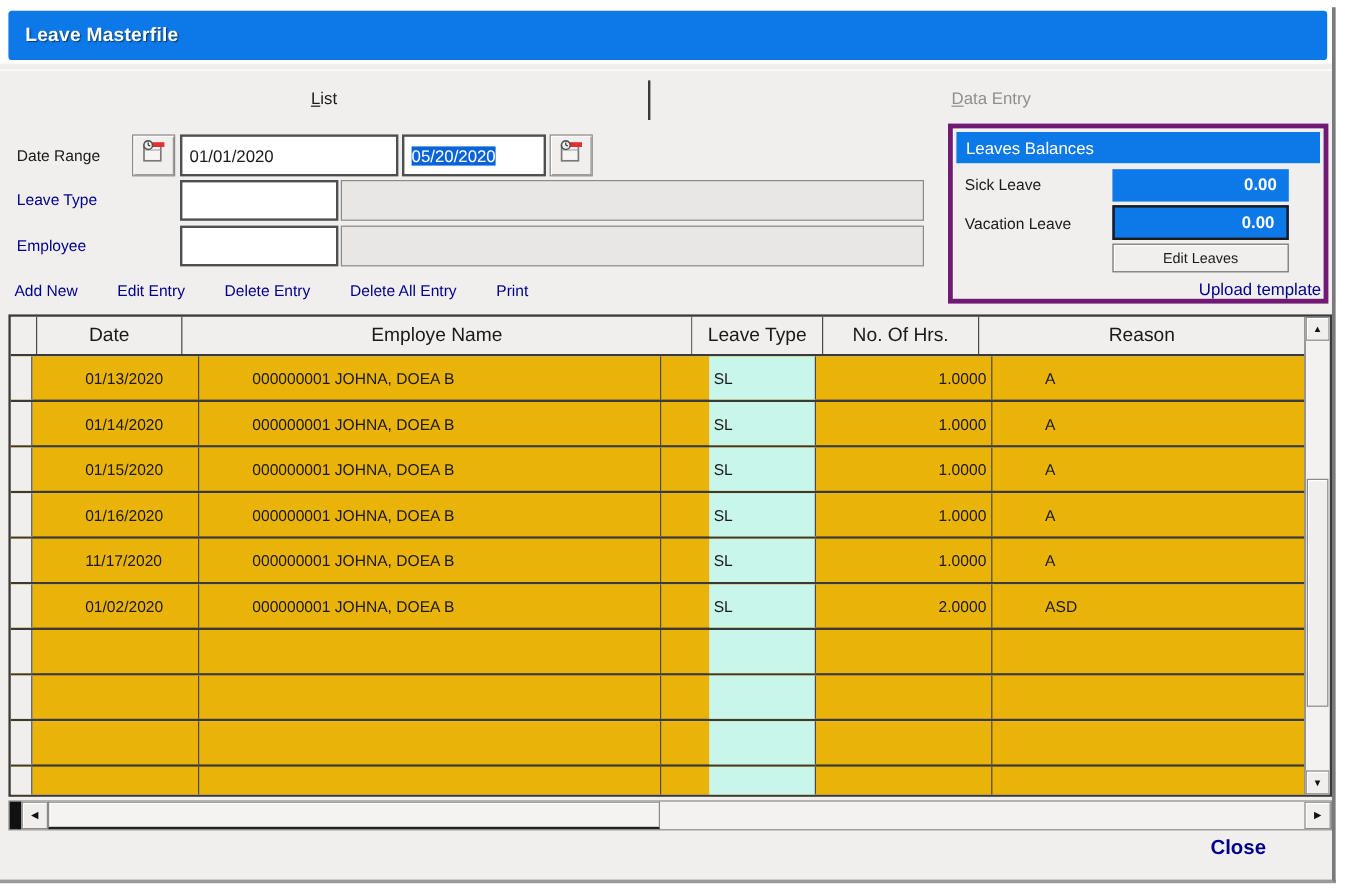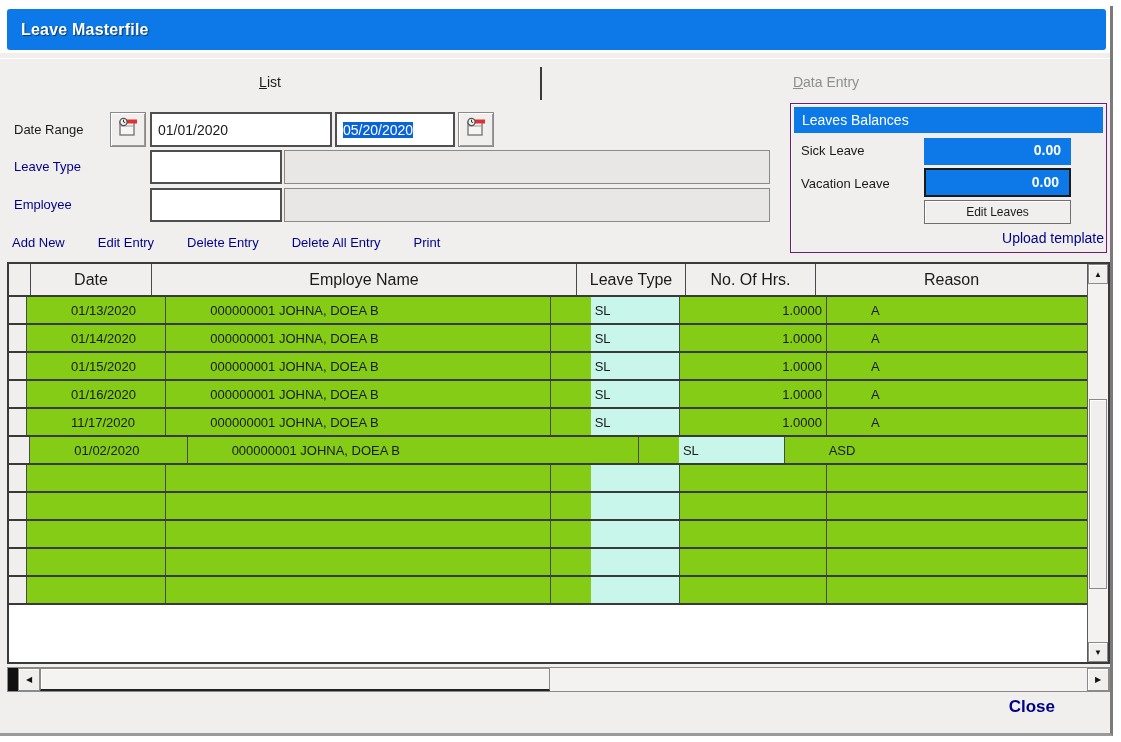--- a/index.html
+++ b/index.html
@@ -27,40 +27,40 @@
               font-family:"Liberation Sans",sans-serif; padding:0 6px; color:#1a1a1a; outline:none; }
   .fakeinput { position:absolute; height:35px; border:2px solid #4f4f4f; background:#fff; font-size:14px;
                display:flex; align-items:center; padding:0 6px; }
   .fakeinput .sel { background:var(--selection,#0a64d8); color:#fff; }
   .grayfield { position:absolute; height:34px; background:#e9e7e5; border:1px solid #8a8a8a; }
   
   .actions { position:absolute; top:229px; left:12px; display:flex; gap:33px; }
   .link { color:var(--link-navy,#00008b); font-size:13px; cursor:pointer; white-space:nowrap; }
   
   .panel { position:absolute; left:790px; top:97px; width:317px; height:150px;
-           border:1px solid #701a75; box-shadow:inset 1px 1px 0 #fff; background:#f1efee; }
+           border:4px solid #701a75; box-shadow:inset 1px 1px 0 #fff; background:#f1efee; }
   .panel-header { position:absolute; top:3px; left:3px; right:3px; height:26px;
                   background:var(--accent-blue,#0d79e8); color:#fff; font-size:14px; line-height:26px; padding-left:8px; }
   .panel-lbl { position:absolute; left:10px; font-size:13px; color:#1a1a1a; }
   .bluebox { position:absolute; left:133px; width:147px; height:27px; background:var(--accent-blue,#0d79e8);
              color:#fff; font-size:14px; font-weight:bold; text-align:right; line-height:25px; padding-right:10px; }
   .bluebox.focused { border:2px solid #1a1a1a; height:29px; }
   .panel-btn { position:absolute; left:133px; top:96px; width:147px; height:24px; background:#f1efee;
                border:1px solid #6f6f6f; box-shadow:inset 1px 1px 0 #fff; font-size:12px; color:#1a1a1a;
                text-align:center; line-height:22px; cursor:pointer; }
   .panel-links { position:absolute; top:126px; left:0; right:0; height:20px; }
   .panel-links .link { font-size:14px; position:absolute; }
   
   .grid { position:absolute; left:7px; top:256px; width:1103px; height:402px; border:2px solid #3a3a3a;
           background:#fff; overflow:hidden; }
   .gridinner { position:absolute; left:0; top:0; right:21px; bottom:0; }
   .th-row { display:flex; height:33px; border-bottom:2px solid #3a3a3a; background:#f1efee; }
   .th { font-size:16px; color:#1a1a1a; display:flex; align-items:center; justify-content:center;
         border-right:1px solid #4a4a4a; overflow:hidden; white-space:nowrap; }
-  .tr { display:flex; height:28px; border-bottom:2px solid #3a3a3a; background:#84cc16;gap:40px; }
+  .tr { display:flex; height:38px; border-bottom:2px solid #3a3a3a; background:#eab308;gap:40px; }
   .td { font-size:13px; color:#1a1a1a; display:flex; align-items:center; border-right:1px solid #4a4a4a;
         overflow:hidden; white-space:nowrap; padding:0 4px; }
   .w-sel{ width:22px; background:#f1efee; padding:0;}
   .w-date{ width:121px; }
   .w-emp{ width:425px; }
   .w-type{ width:109px; background:var(--leave-type-cell,#c9f6ea); }
   .w-hrs{ width:130px; justify-content:flex-end; }
   .w-reason{ width:271px; border-right:none; }
   .th.w-hrs{ justify-content:center; }
   .th.w-sel{ background:#f1efee; }
@@ -203,20 +203,21 @@
             <div class="td w-emp">000000001 JOHNA, DOEA B</div>
             <div class="td w-type">SL</div>
             <div class="td w-hrs">1.0000</div>
             <div class="td w-reason">A</div>
           </div>
           <div class="tr">
             <div class="td w-sel"></div>
             <div class="td w-date">01/02/2020</div>
             <div class="td w-emp">000000001 JOHNA, DOEA B</div>
             <div class="td w-type">SL</div>
+            <div class="td w-hrs">2.0000</div>
             <div class="td w-reason">ASD</div>
           </div>
           <div class="tr">
             <div class="td w-sel"></div>
             <div class="td w-date"></div>
             <div class="td w-emp"></div>
             <div class="td w-type"></div>
             <div class="td w-hrs"></div>
             <div class="td w-reason"></div>
           </div>

